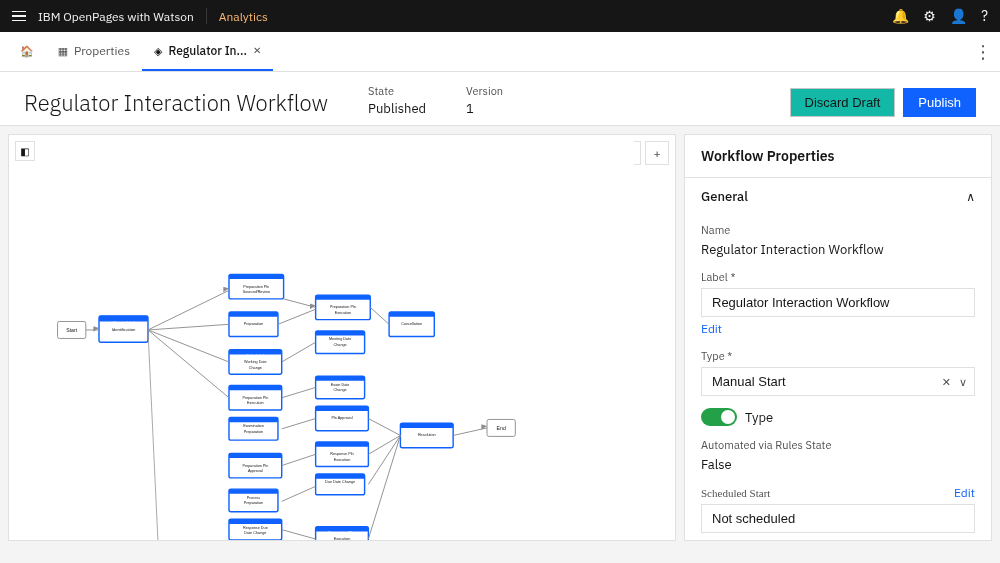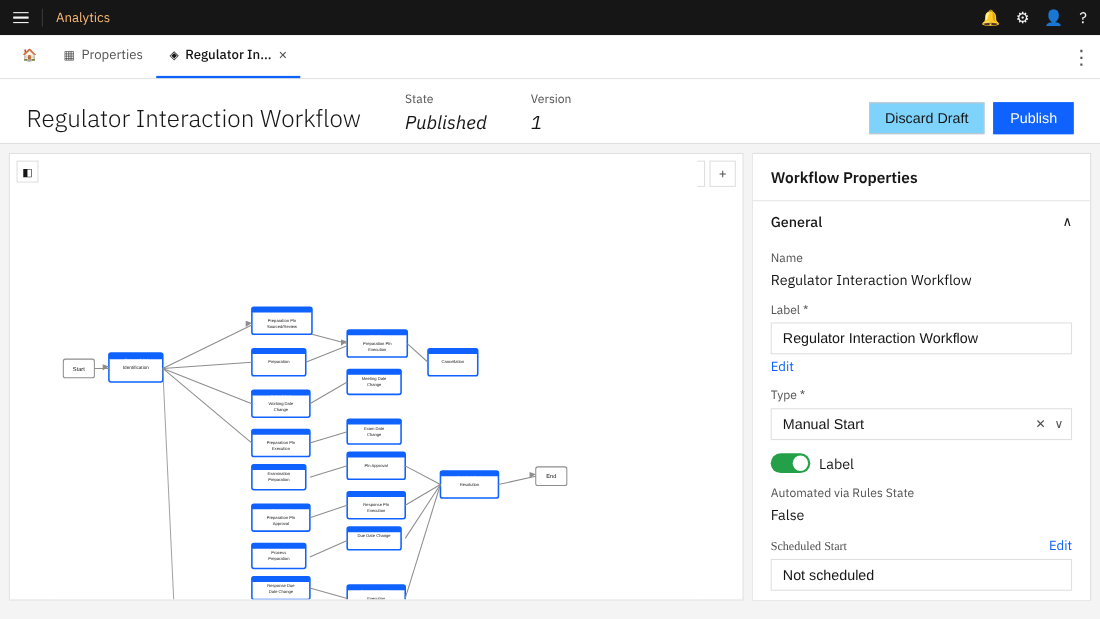--- a/index.html
+++ b/index.html
@@ -58,29 +58,29 @@
       padding: 12px 24px 8px 24px;
       border-bottom: 1px solid #e0e0e0;
     }
     .breadcrumb { font-size: 11px; color: #525252; margin-bottom: 4px; }
     .breadcrumb a { color: #0f62fe; text-decoration: none; }
     .breadcrumb span { color: #525252; margin: 0 4px; }
     .header-row { display: flex; align-items: flex-end; gap: 40px; }
     .page-title { font-size: 22px; font-weight: 300; color: #161616; }
     .meta-field { display: flex; flex-direction: column; gap: 2px; }
     .meta-label { font-size: 11px; color: #525252; }
-    .meta-value { font-size: 17px; color: #161616; font-style: italic; }
+    .meta-value { font-size: 13px; color: #161616; }
     .header-actions { margin-left: auto; display: flex; gap: 8px; align-items: center; }
 
     .btn {
       padding: 6px 14px;
       font-size: 13px;
       cursor: pointer;
       border: 1px solid #c6c6c6;
-      background: #7dd3fc;
+      background: #14b8a6;
       color: #161616;
       white-space: nowrap;
     }
     .btn-primary {
       background: #0f62fe;
       color: #fff;
       border-color: #0f62fe;
     }
 
     
@@ -267,20 +267,21 @@
   </style>
 </head>
 <body>
 
 <div class="top-nav">
   <div class="top-nav-hamburger">
     <span></span>
       <span></span>
       <span></span>
   </div>
+  <span class="top-nav-brand">IBM OpenPages with Watson</span>
   <div class="top-nav-divider"></div>
   <span class="top-nav-analytics">Analytics</span>
   <div class="top-nav-icons">
     <span class="top-nav-icon">🔔</span>
     <span class="top-nav-icon">⚙</span>
     <span class="top-nav-icon">👤</span>
     <span class="top-nav-icon">?</span>
   </div>
 </div>
 
@@ -506,21 +507,21 @@
             </select>
             <span class="select-x">✕</span>
             <span class="select-chevron">∨</span>
           </div>
         </div>
 
         <div class="toggle-row">
           <div class="toggle-track">
             <div class="toggle-thumb"></div>
           </div>
-          <span class="toggle-label">Label</span>
+          <span class="toggle-label">Type</span>
         </div>
 
         <div class="field-row">
           <div class="field-label">Automated via Rules State</div>
           <div class="field-value">False</div>
         </div>
 
         <div class="field-row">
           <div style="display:flex;justify-content:space-between;align-items:center;margin-bottom:4px;">
             <span class="field-label" style="margin-bottom:0;font-family:Liberation Serif, serif;">Scheduled Start</span>

